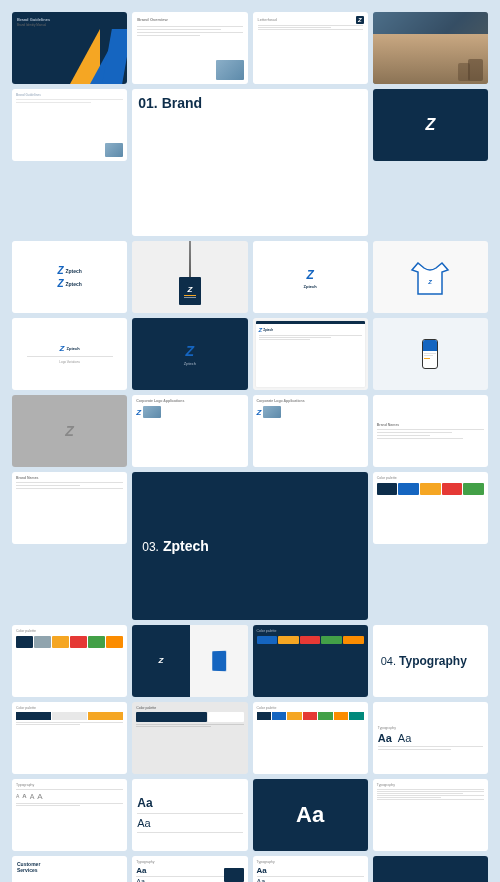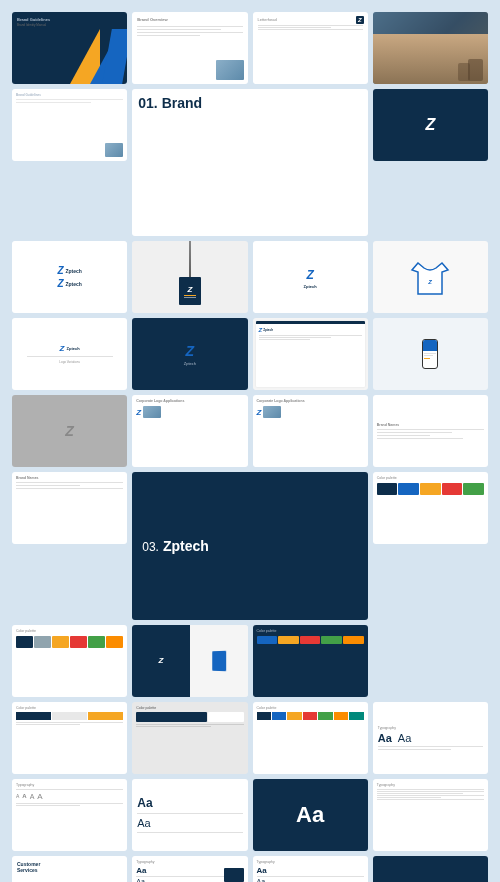--- a/index.html
+++ b/index.html
@@ -269,20 +269,26 @@
       <div style="font-size:3.5px; color:#aab8c8; margin-bottom:3px;">Color palette</div>
       <div style="display:flex; gap:1px; height:8px; margin-bottom:2px;">
         <div style="flex:1; background:#1565c0; border-radius:1px;"></div>
         <div style="flex:1; background:#f5a623; border-radius:1px;"></div>
         <div style="flex:1; background:#e53935; border-radius:1px;"></div>
         <div style="flex:1; background:#43a047; border-radius:1px;"></div>
         <div style="flex:1; background:#fb8c00; border-radius:1px;"></div>
       </div>
     </div>
 
+    <div class="card card-sm" style="display:flex; align-items:center; justify-content:flex-start; padding-left:8px;">
+      <div style="display:flex; align-items:baseline; gap:3px;">
+        <span style="font-size:11px; font-weight:400; color:#0d2d4a;">04.</span>
+        <span style="font-size:12px; font-weight:700; color:#0d2d4a;">Typography</span>
+      </div>
+    </div>
   </div>
 
   <div style="display:grid; grid-template-columns:repeat(4,1fr); gap:5px; margin-bottom:5px;">
 
     <div class="card card-sm" style="padding:4px;">
       <div style="font-size:3.5px; color:#888; margin-bottom:2px;">Color palette</div>
       <div style="display:flex; gap:1px; height:8px; margin-bottom:2px;">
         <div style="flex:1; background:#0d2d4a;"></div>
         <div style="flex:1; background:#e8e8e8;"></div>
         <div style="flex:1; background:#f5a623;"></div>

